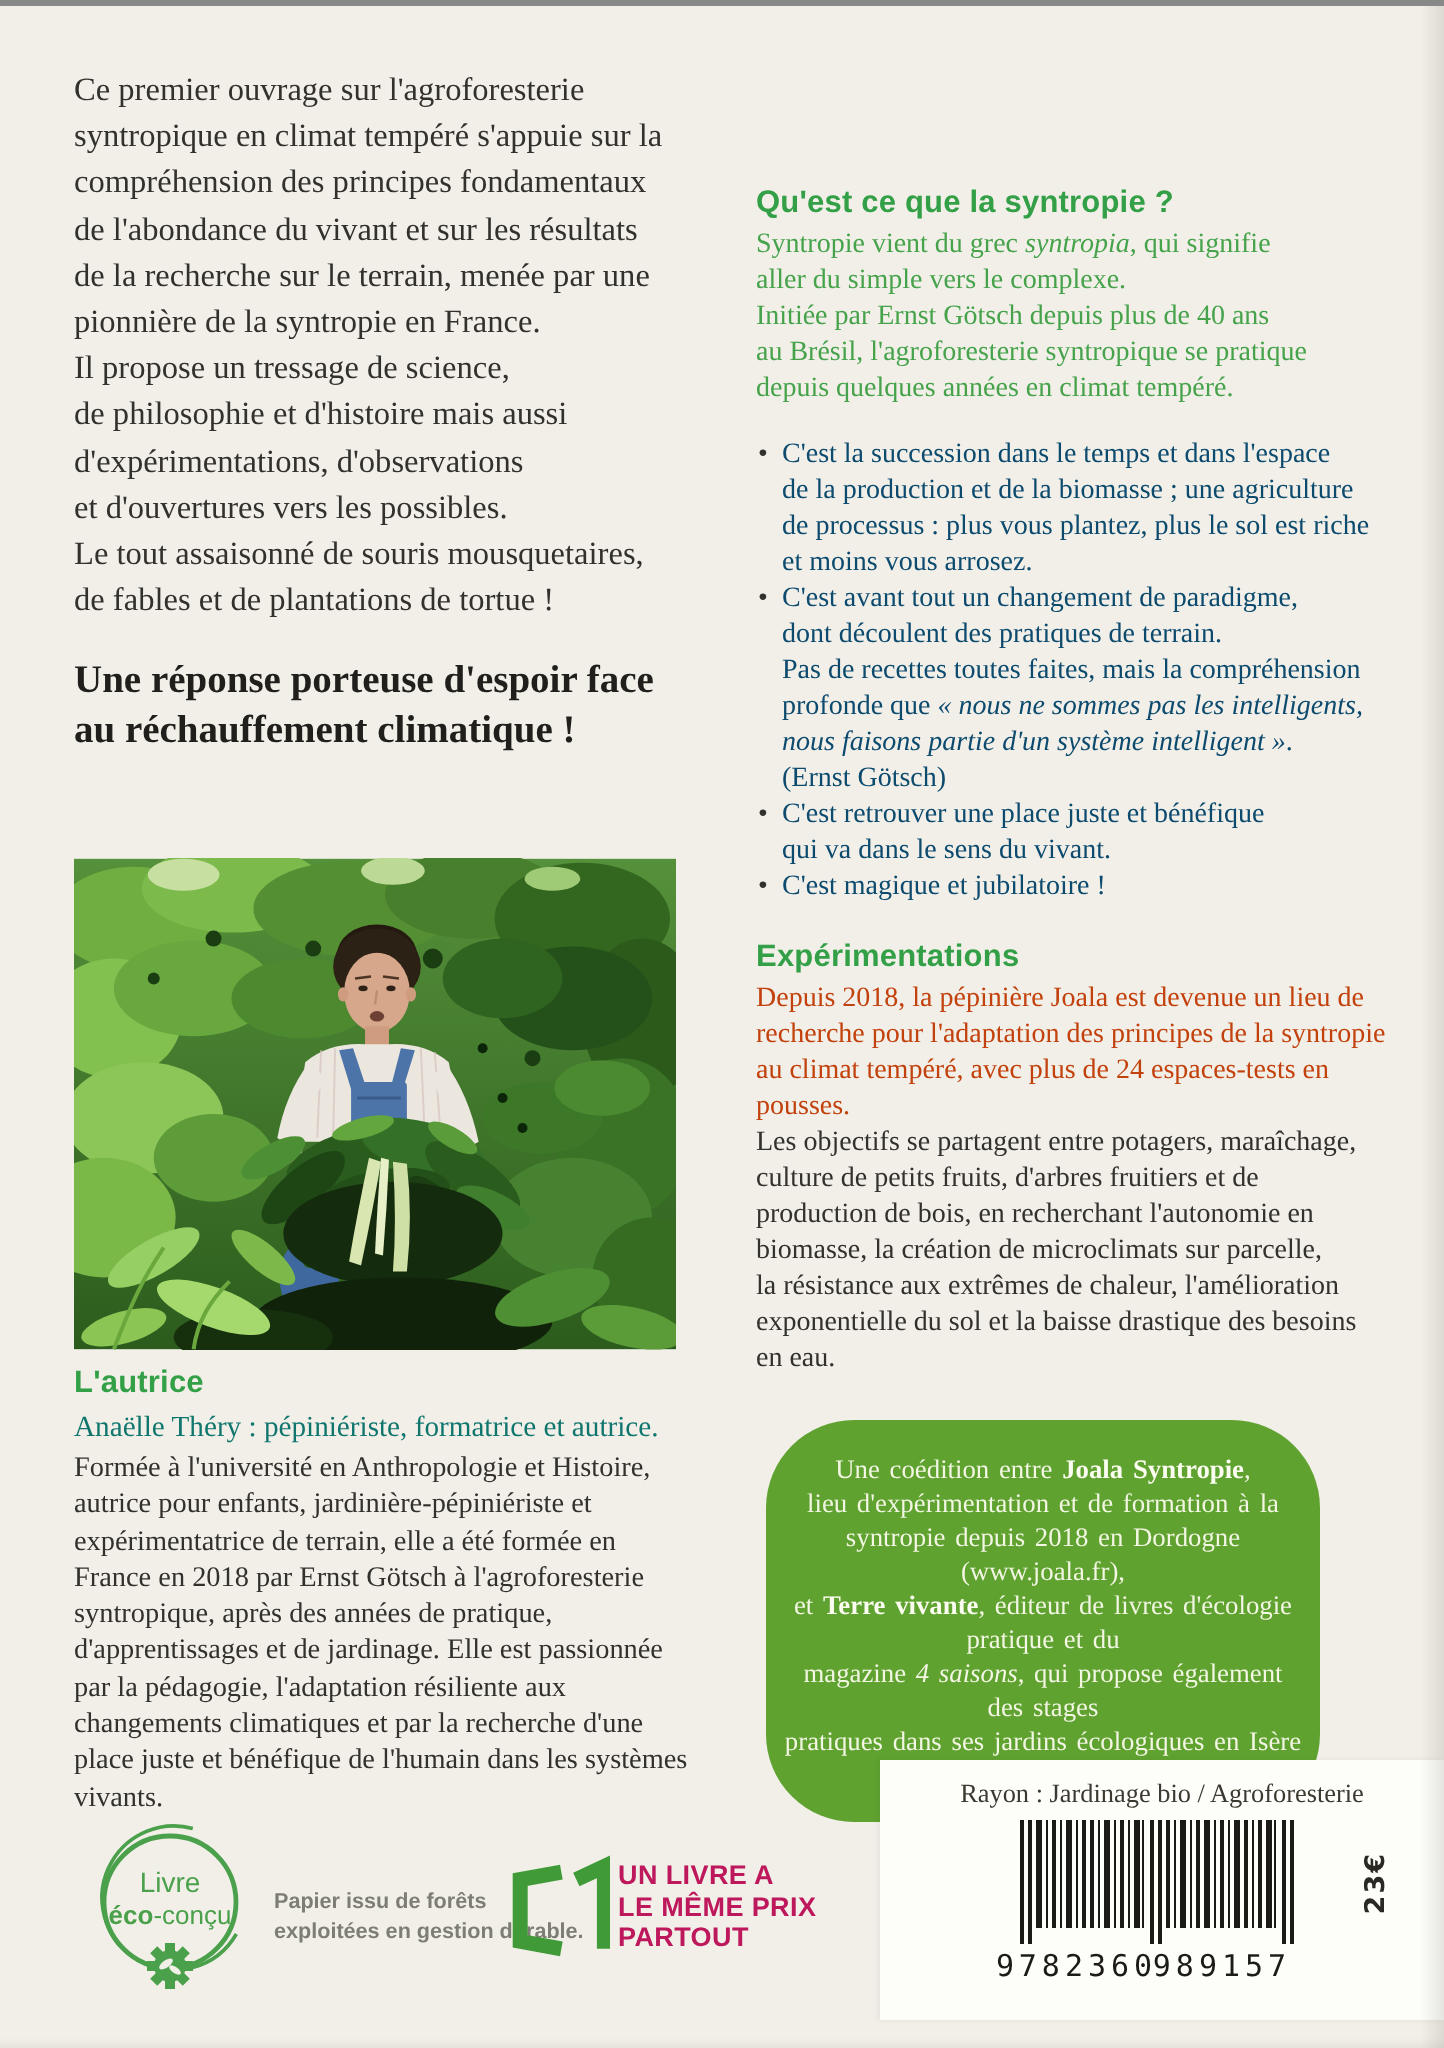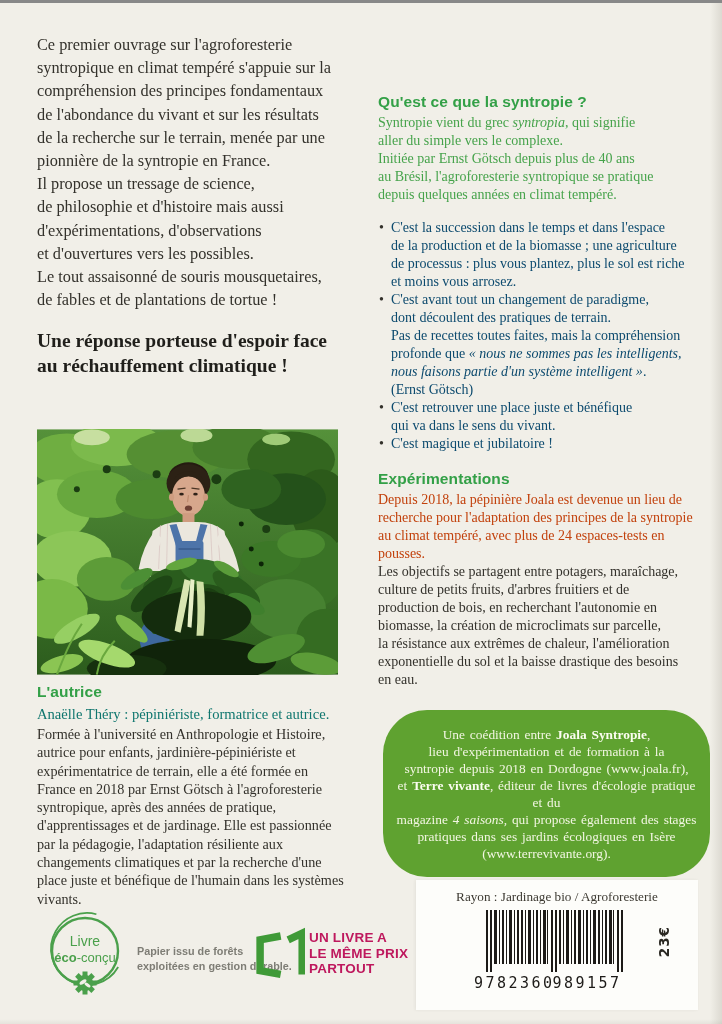--- a/index.html
+++ b/index.html
@@ -47,21 +47,21 @@
   .col-right .g-text{margin:3px 0 0;font-size:14px;line-height:18px;white-space:pre;color:#46a34b;}
   .col-right .g-text em,.bullets em{font-style:italic;}
   .bullets{list-style:none;margin:15px 0 0;padding:0;font-size:14px;line-height:18px;color:#0c4a6e;}
   .bullets li{position:relative;padding-left:13px;white-space:pre;}
   .bullets li::before{content:"\2022";position:absolute;left:1px;top:0;color:#33312b;}
   .exp-head{margin-top:17px;}
   .exp-green{margin:3px 0 0;font-size:14px;line-height:18px;white-space:pre;color:#c2410c;}
   .exp-black{margin:0;font-size:14px;line-height:18px;white-space:pre;color:#33312b;}
 
   .coedition{
-    position:absolute;left:383px;top:707px;width:327px;box-sizing:border-box;
+    position:absolute;left:383px;top:707px;width:277px;box-sizing:border-box;
     background:#5fa230;border-radius:44px;
     color:#f2f6e2;text-align:center;
     font-size:13.4px;line-height:17px;padding:16px 8px 15px;
     white-space:pre-line;word-spacing:1.5px;
   }
   .coedition strong{font-weight:bold;color:#fbfdf0;}
   .coedition em{font-style:italic;}
 
   .eco-logo{position:absolute;left:40px;top:905px;}
   .eco-caption{
@@ -71,21 +71,21 @@
   }
   .book-logo{position:absolute;left:247px;top:920px;}
   .book-logo-text{
     position:absolute;left:309px;top:927px;margin:0;
     font-family:"Liberation Sans","DejaVu Sans",sans-serif;
     font-weight:bold;font-size:13.5px;line-height:15.5px;color:#be185d;
     white-space:pre;letter-spacing:0.2px;
   }
 
   .label{
-    position:absolute;left:416px;top:877px;width:282px;height:130px;
+    position:absolute;left:440px;top:877px;width:282px;height:130px;
     background:#fdfdfa;box-shadow:-1px 0 3px rgba(60,55,40,0.07);
   }
   .rayon{
     position:absolute;left:0;top:9px;width:100%;margin:0;text-align:center;
     font-size:13.2px;color:#3c3931;
   }
   .barcode{position:absolute;left:56px;top:30px;}
   .price{
     position:absolute;right:26px;top:46px;margin:0;
     font-family:"DejaVu Sans","Liberation Sans",sans-serif;

